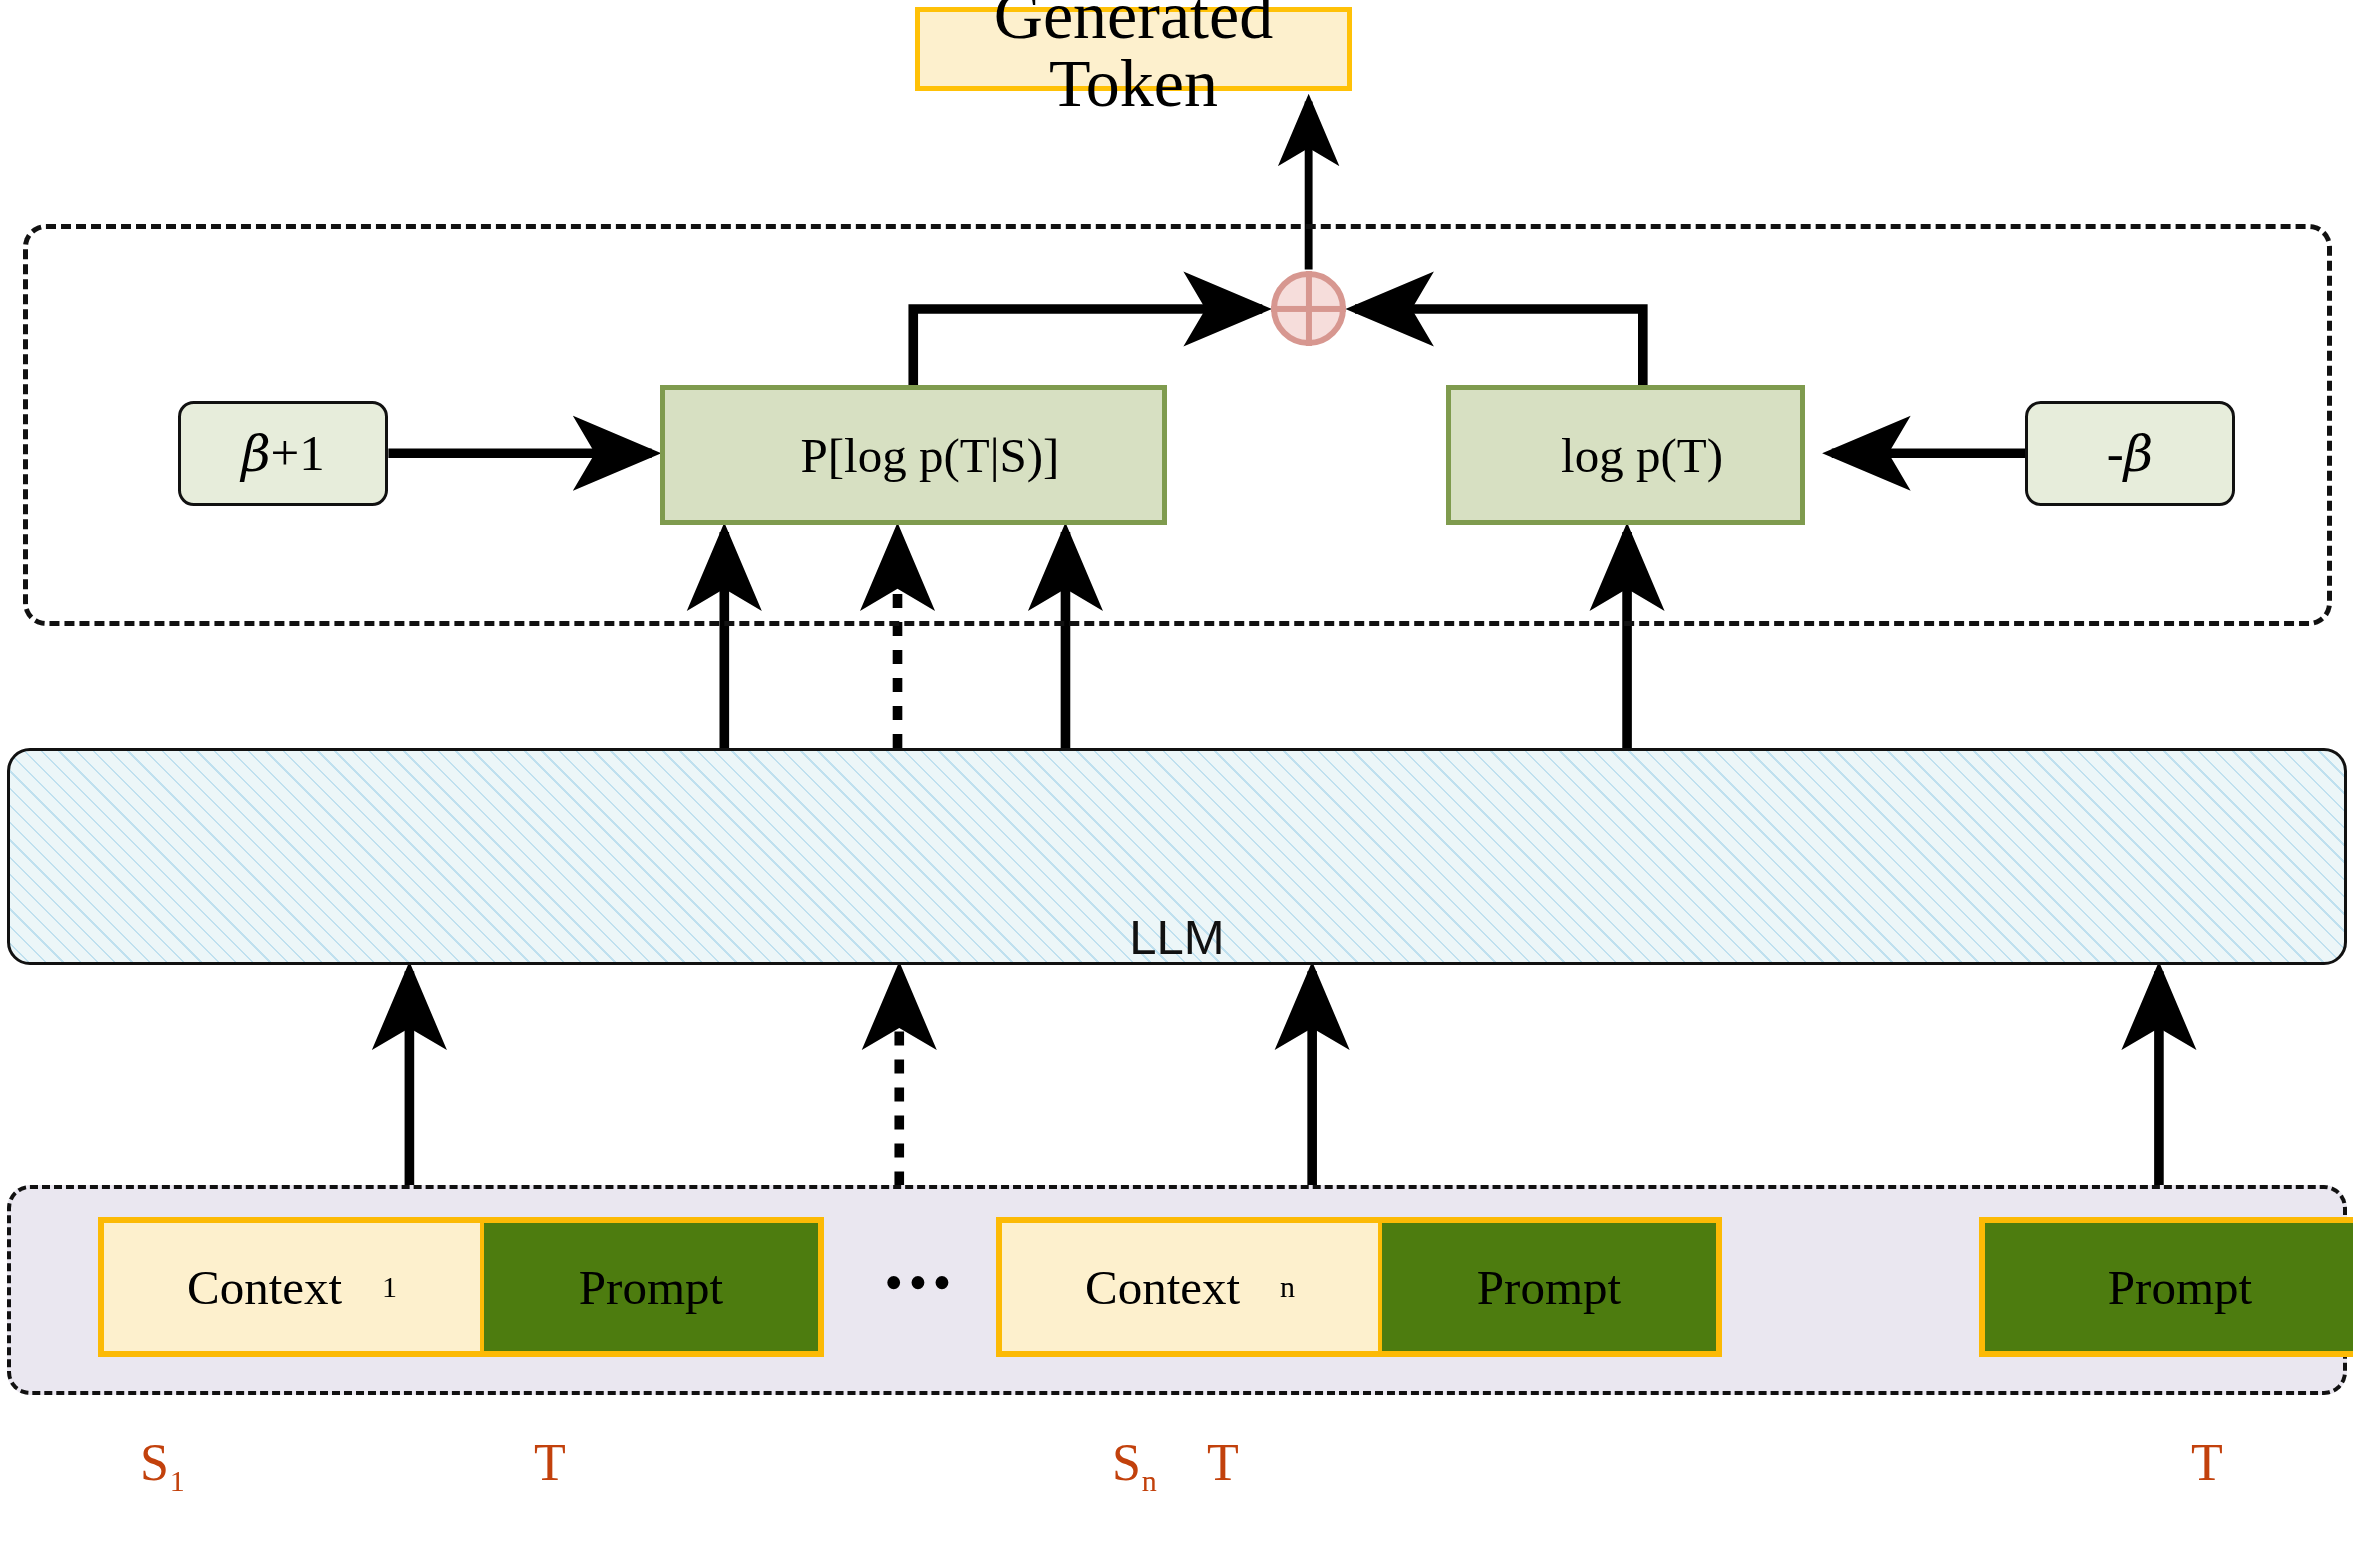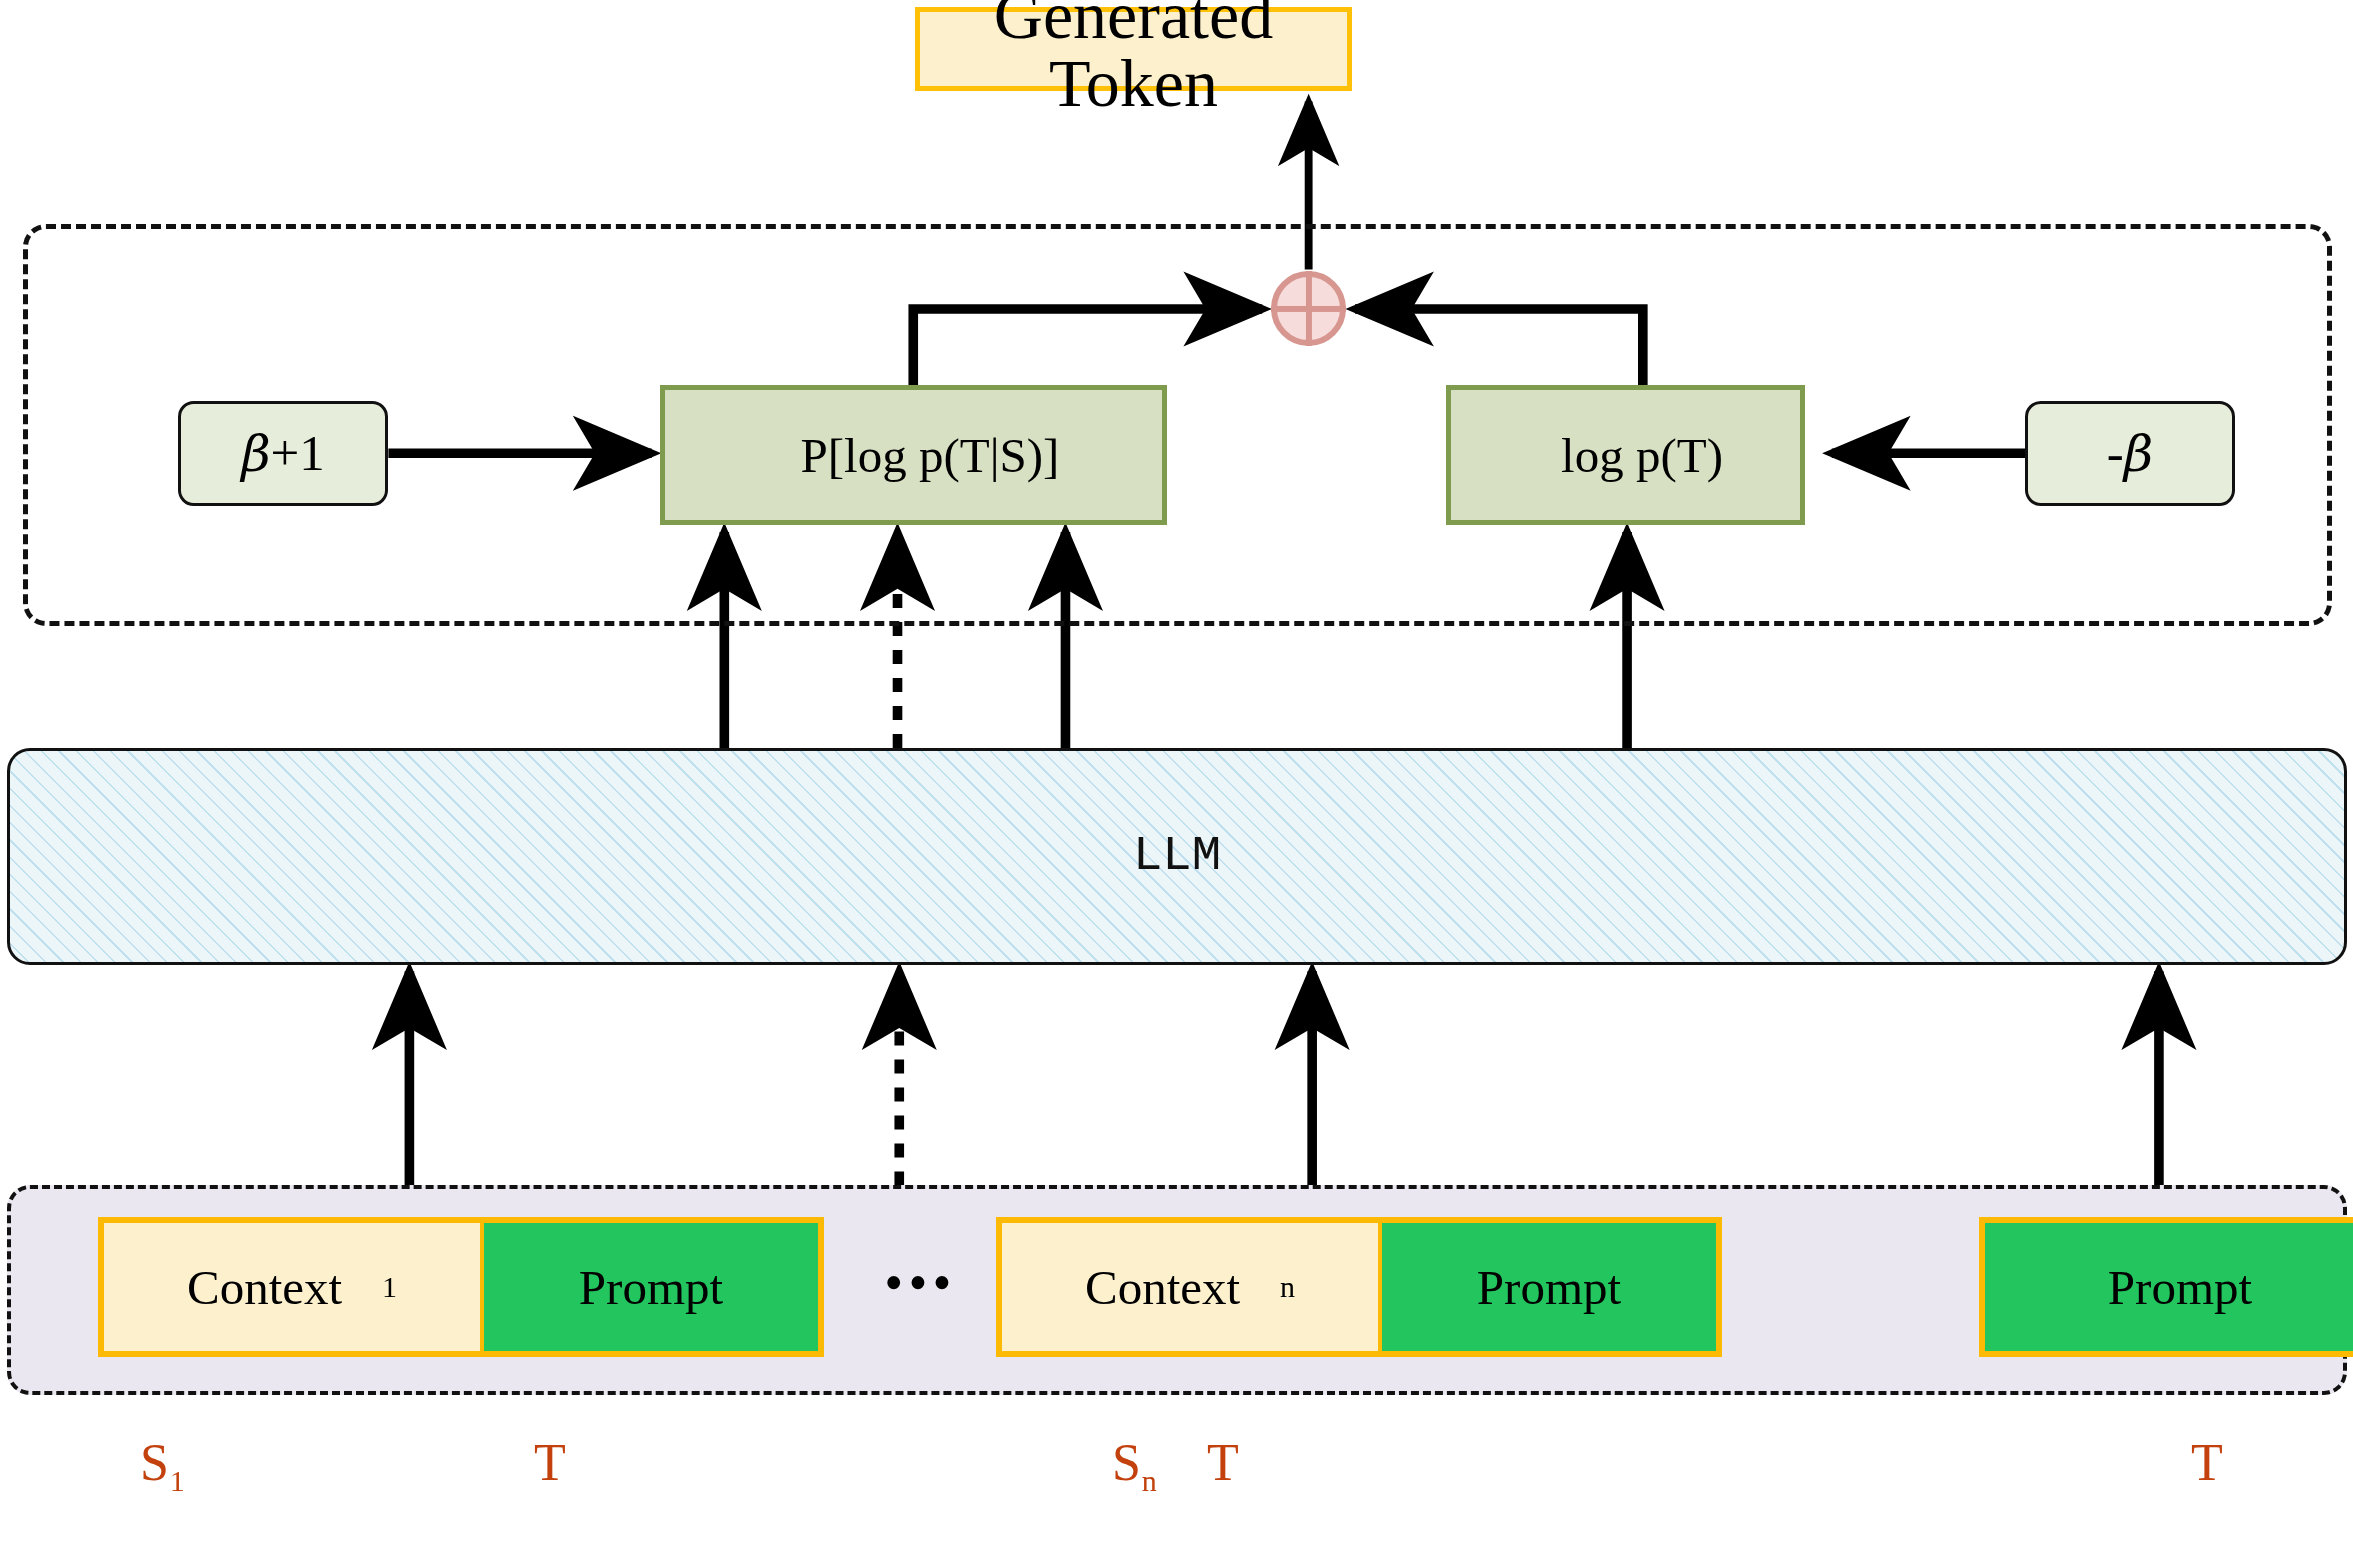--- a/index.html
+++ b/index.html
@@ -52,33 +52,33 @@
   #plus-op .bar.h{left:-6.1px;right:-6.1px;top:50%;height:6.1px;transform:translateY(-50%);}
   #plus-op .bar.v{top:-6.1px;bottom:-6.1px;left:50%;width:6.1px;transform:translateX(-50%);}
 
   
   #llm-bar{
     left:7px;top:748px;width:2340px;height:217px;
     border:3.5px solid #111;border-radius:23px;
     background-color:#ecf6f8;
     background-image:repeating-linear-gradient(45deg,
         #bfe0ef 0px,#bfe0ef 1.7px,rgba(255,255,255,0) 1.7px,rgba(255,255,255,0) 12.2px);
-    font-family:Liberation Mono, monospace;font-size:49px;color:#111;
+    font-family:Liberation Sans, sans-serif;font-size:49px;color:#111;align-items:flex-end;
   }
 
   
   #input-panel{
     position:absolute;left:7px;top:1185px;width:2340px;height:210px;
     background:#eae7f0;border:4.4px dashed #111;border-radius:23px;box-sizing:border-box;
   }
   .seq{position:absolute;display:flex;border:6.1px solid #fcba05;box-sizing:border-box;}
   .cell{display:flex;align-items:center;justify-content:center;
         font-size:49px;color:#000;box-sizing:border-box;}
   .cell.context{background:#fdf0cd;gap:39px;}
-  .cell.prompt{background:#22c55e;}
+  .cell.prompt{background:#4d7c0f;}
   .cell.context + .cell.prompt{border-left:4.4px solid #fcba05;}
   .sub{font-size:30px;vertical-align:-0.35em;padding-left:0.9px;}
 
   #seq-1{left:87px;top:28px;width:726px;height:140px;}
   #seq-1 .context{width:376px;}
   #seq-1 .prompt{width:calc(100% - 376px);}
   #seq-n{left:985px;top:28px;width:726px;height:140px;}
   #seq-n .context{width:376px;}
   #seq-n .prompt{width:calc(100% - 376px);}
   #seq-last{left:1968px;top:28px;width:402px;height:140px;}

